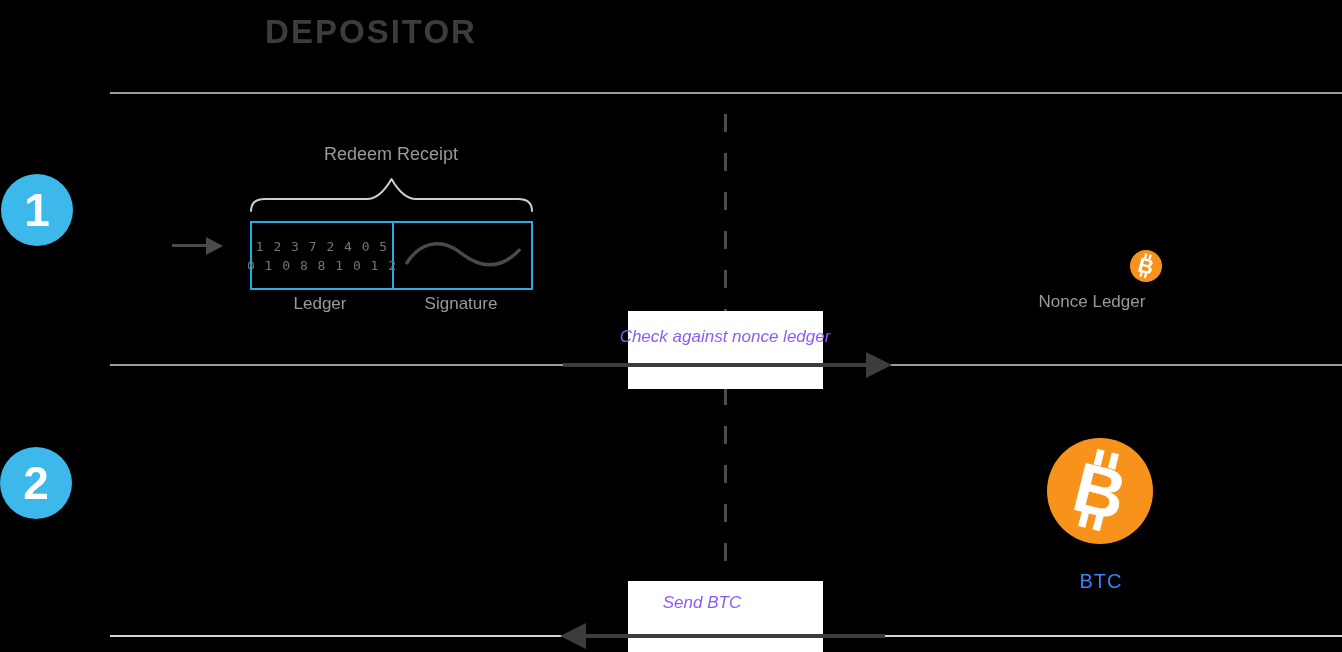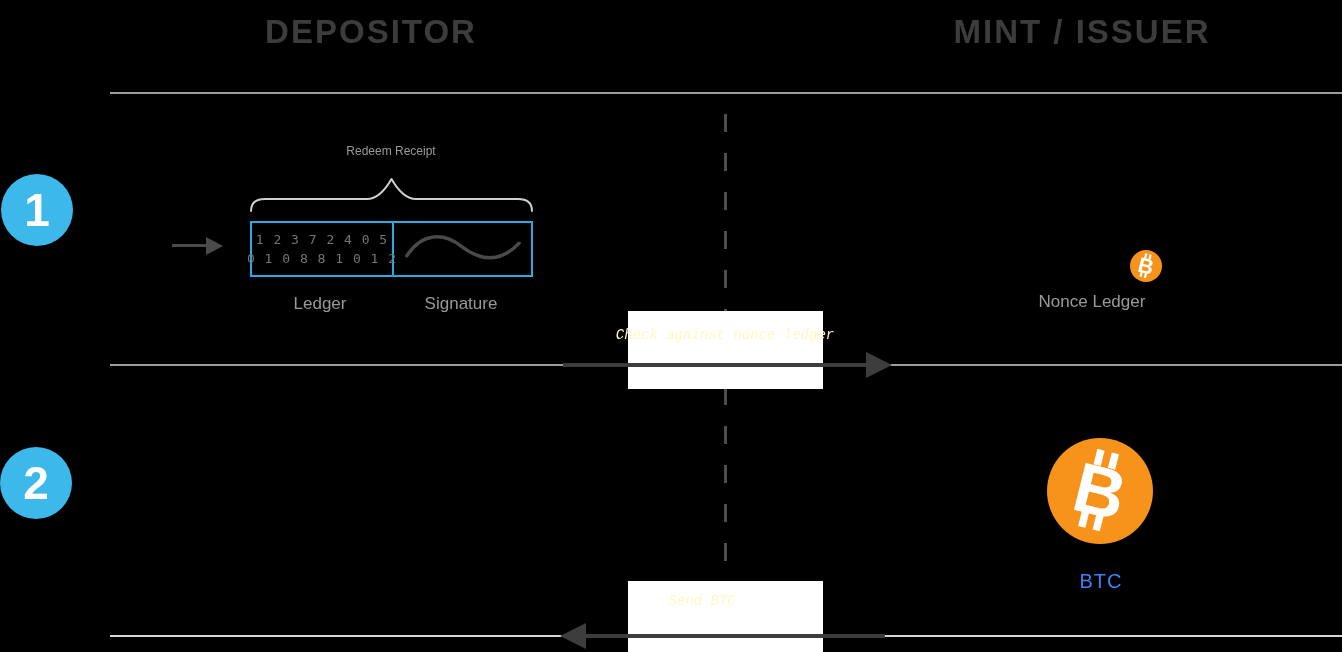--- a/index.html
+++ b/index.html
@@ -31,52 +31,51 @@
     width:72px;height:72px;border-radius:50%;background:#3cb9ea;
     display:flex;align-items:center;justify-content:center;
     color:#ffffff;font-size:46px;font-weight:bold;
   }
 
   
   .arrow-line-sm{height:3px;background:#4a4a4a;}
   .tri-right-sm{width:0;height:0;border-top:9px solid transparent;border-bottom:9px solid transparent;border-left:17px solid #4a4a4a;}
 
   
-  .receipt-title{font-size:12px;color:#999999;white-space:nowrap;}
+  .receipt-title{font-size:18px;color:#999999;white-space:nowrap;}
   .receipt-box{
-    width:283px;height:56px;border:2px solid #29abe2;box-sizing:border-box;
+    width:283px;height:69px;border:2px solid #29abe2;box-sizing:border-box;
     display:flex;background:transparent;
   }
   .nonce-cell{
     width:142px;box-sizing:border-box;border-right:2px solid #29abe2;
     display:flex;flex-direction:column;align-items:center;justify-content:center;
     font-family:"DejaVu Sans Mono",monospace;font-size:13px;letter-spacing:1px;
     color:#757575;line-height:19px;text-align:center;white-space:nowrap;
   }
   .sig-cell{flex:1;display:flex;align-items:center;justify-content:center;}
   .field-label{font-size:17px;color:#999999;white-space:nowrap;}
 
   
   .msg-box{background:#ffffff;width:195px;}
-  .msg-label{font-style:italic;font-size:14px;color:#fef9c3;white-space:nowrap;font-family:Liberation Mono, monospace;}
+  .msg-label{font-style:italic;font-size:17px;color:#8b5cf6;white-space:nowrap;}
   .arrow-line-dark{height:4px;background:#3d3d3d;}
   .tri-right{width:0;height:0;border-top:13px solid transparent;border-bottom:13px solid transparent;border-left:26px solid #3d3d3d;}
   .tri-left{width:0;height:0;border-top:13px solid transparent;border-bottom:13px solid transparent;border-right:26px solid #3d3d3d;}
 
   
   .mint-label{font-size:17px;color:#999999;white-space:nowrap;}
   .btc-label{font-size:20px;color:#3b82f6;letter-spacing:1px;white-space:nowrap;}
 </style>
 </head>
 <body>
 
 <div class="stage">
 
   <div class="abs col-title center-x" style="left:371px;">DEPOSITOR</div>
-  <div class="abs col-title center-x" style="left:1082px;">MINT / ISSUER</div>
 
   <div class="abs line-light" style="left:110px;right:0;top:84px;"></div>
 
   <div class="abs lifeline" style="left:724px;top:106px;height:467px;"></div>
 
   <div class="abs step-badge" style="left:1px;top:166px;">
     <span>1</span>
   </div>
 
   <div class="abs arrow-line-sm" style="left:172px;top:236px;width:38px;"></div>

